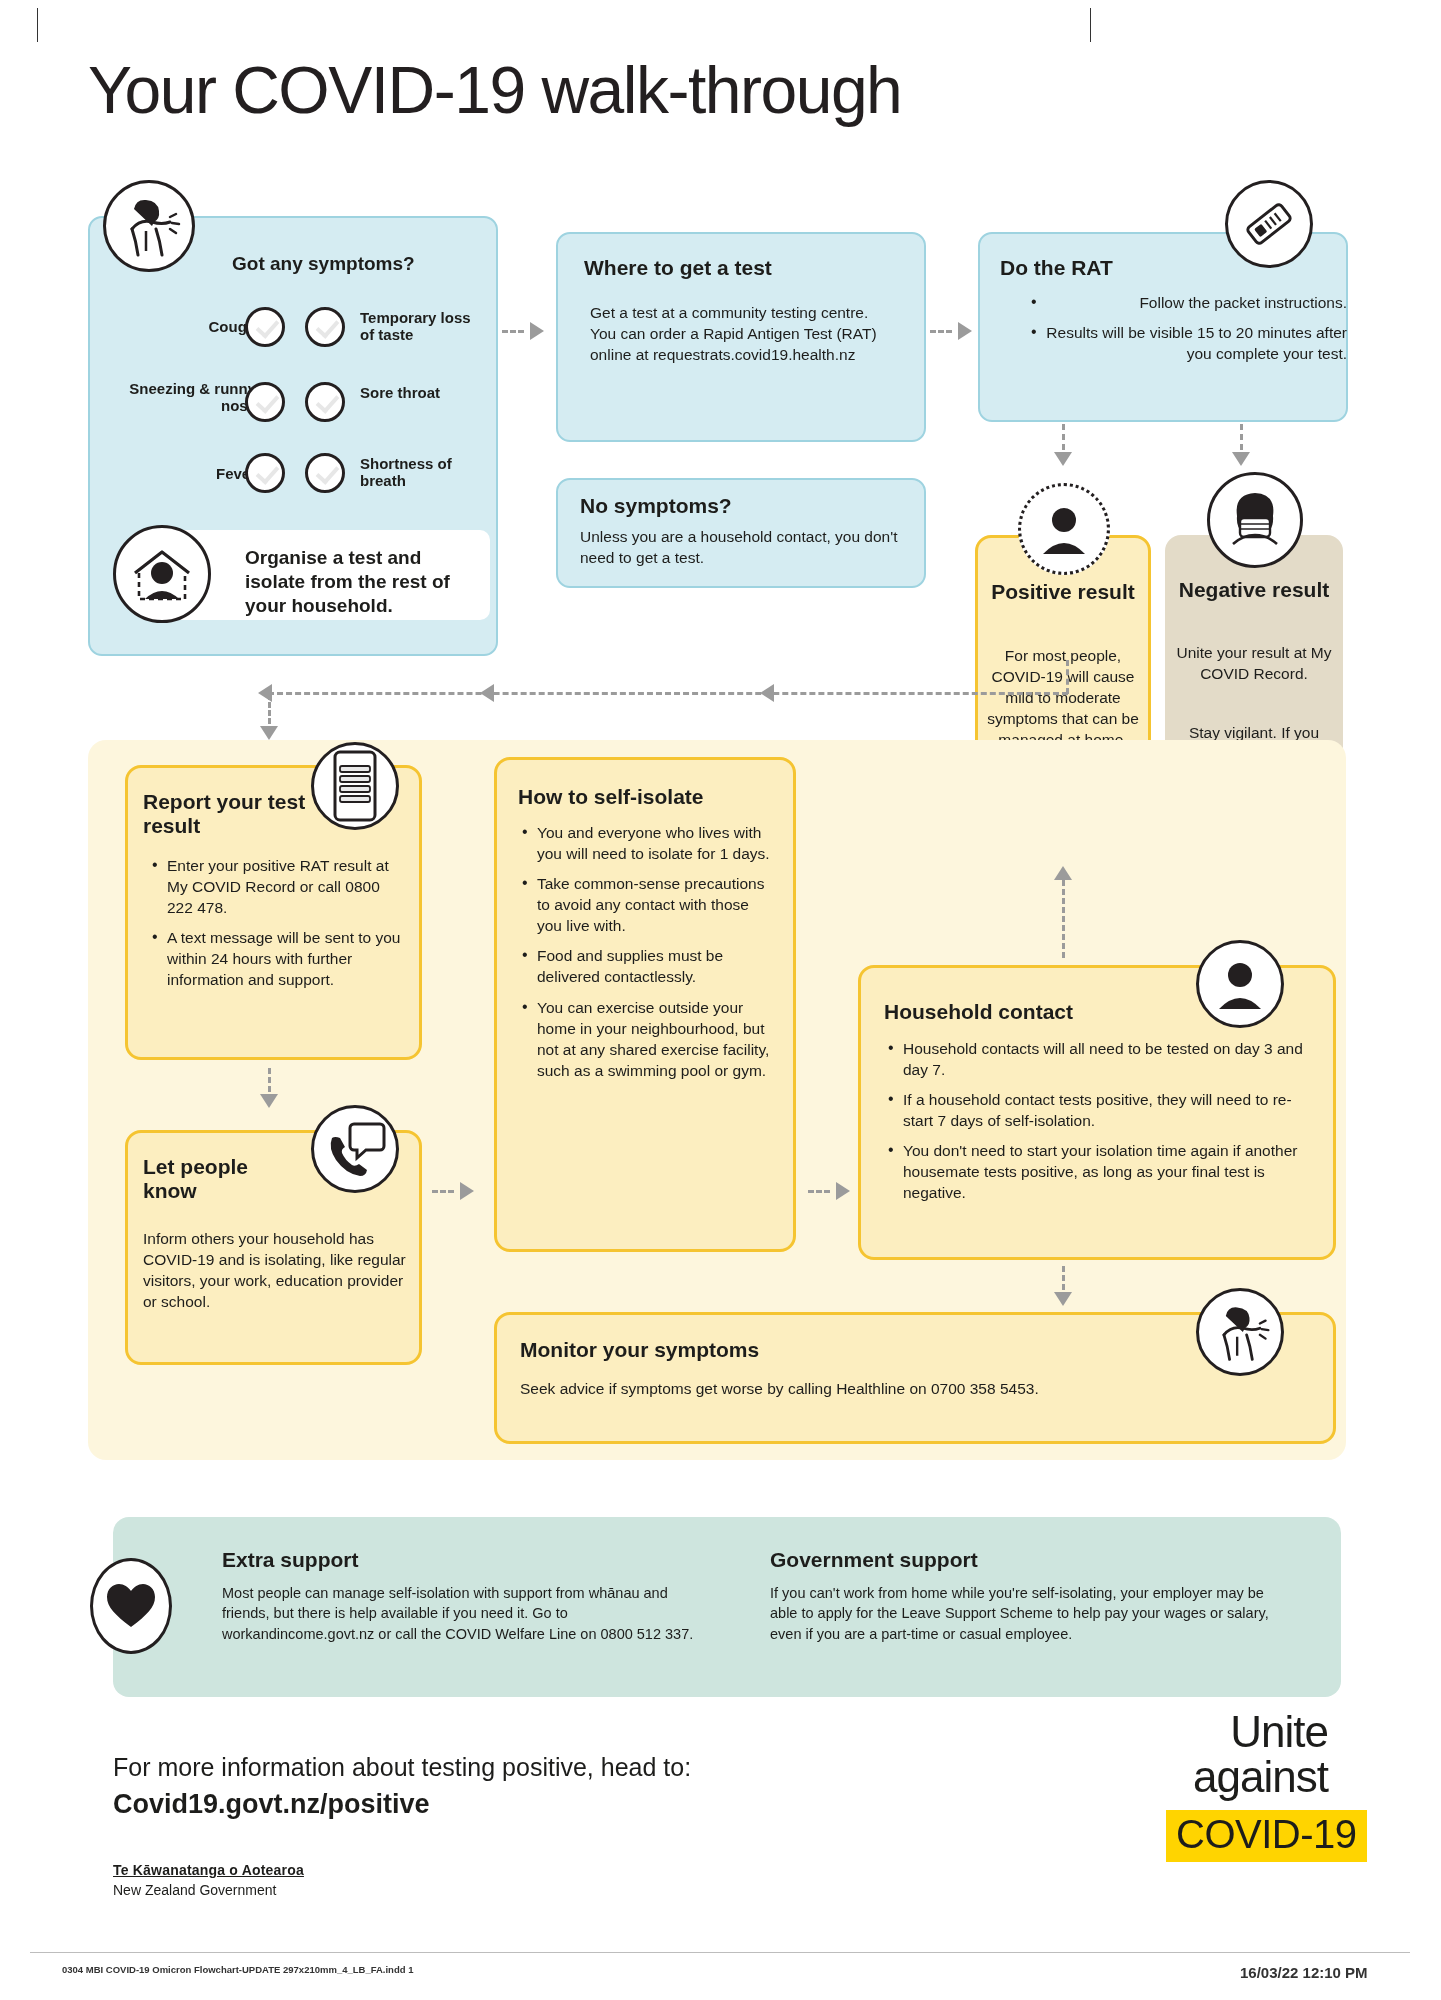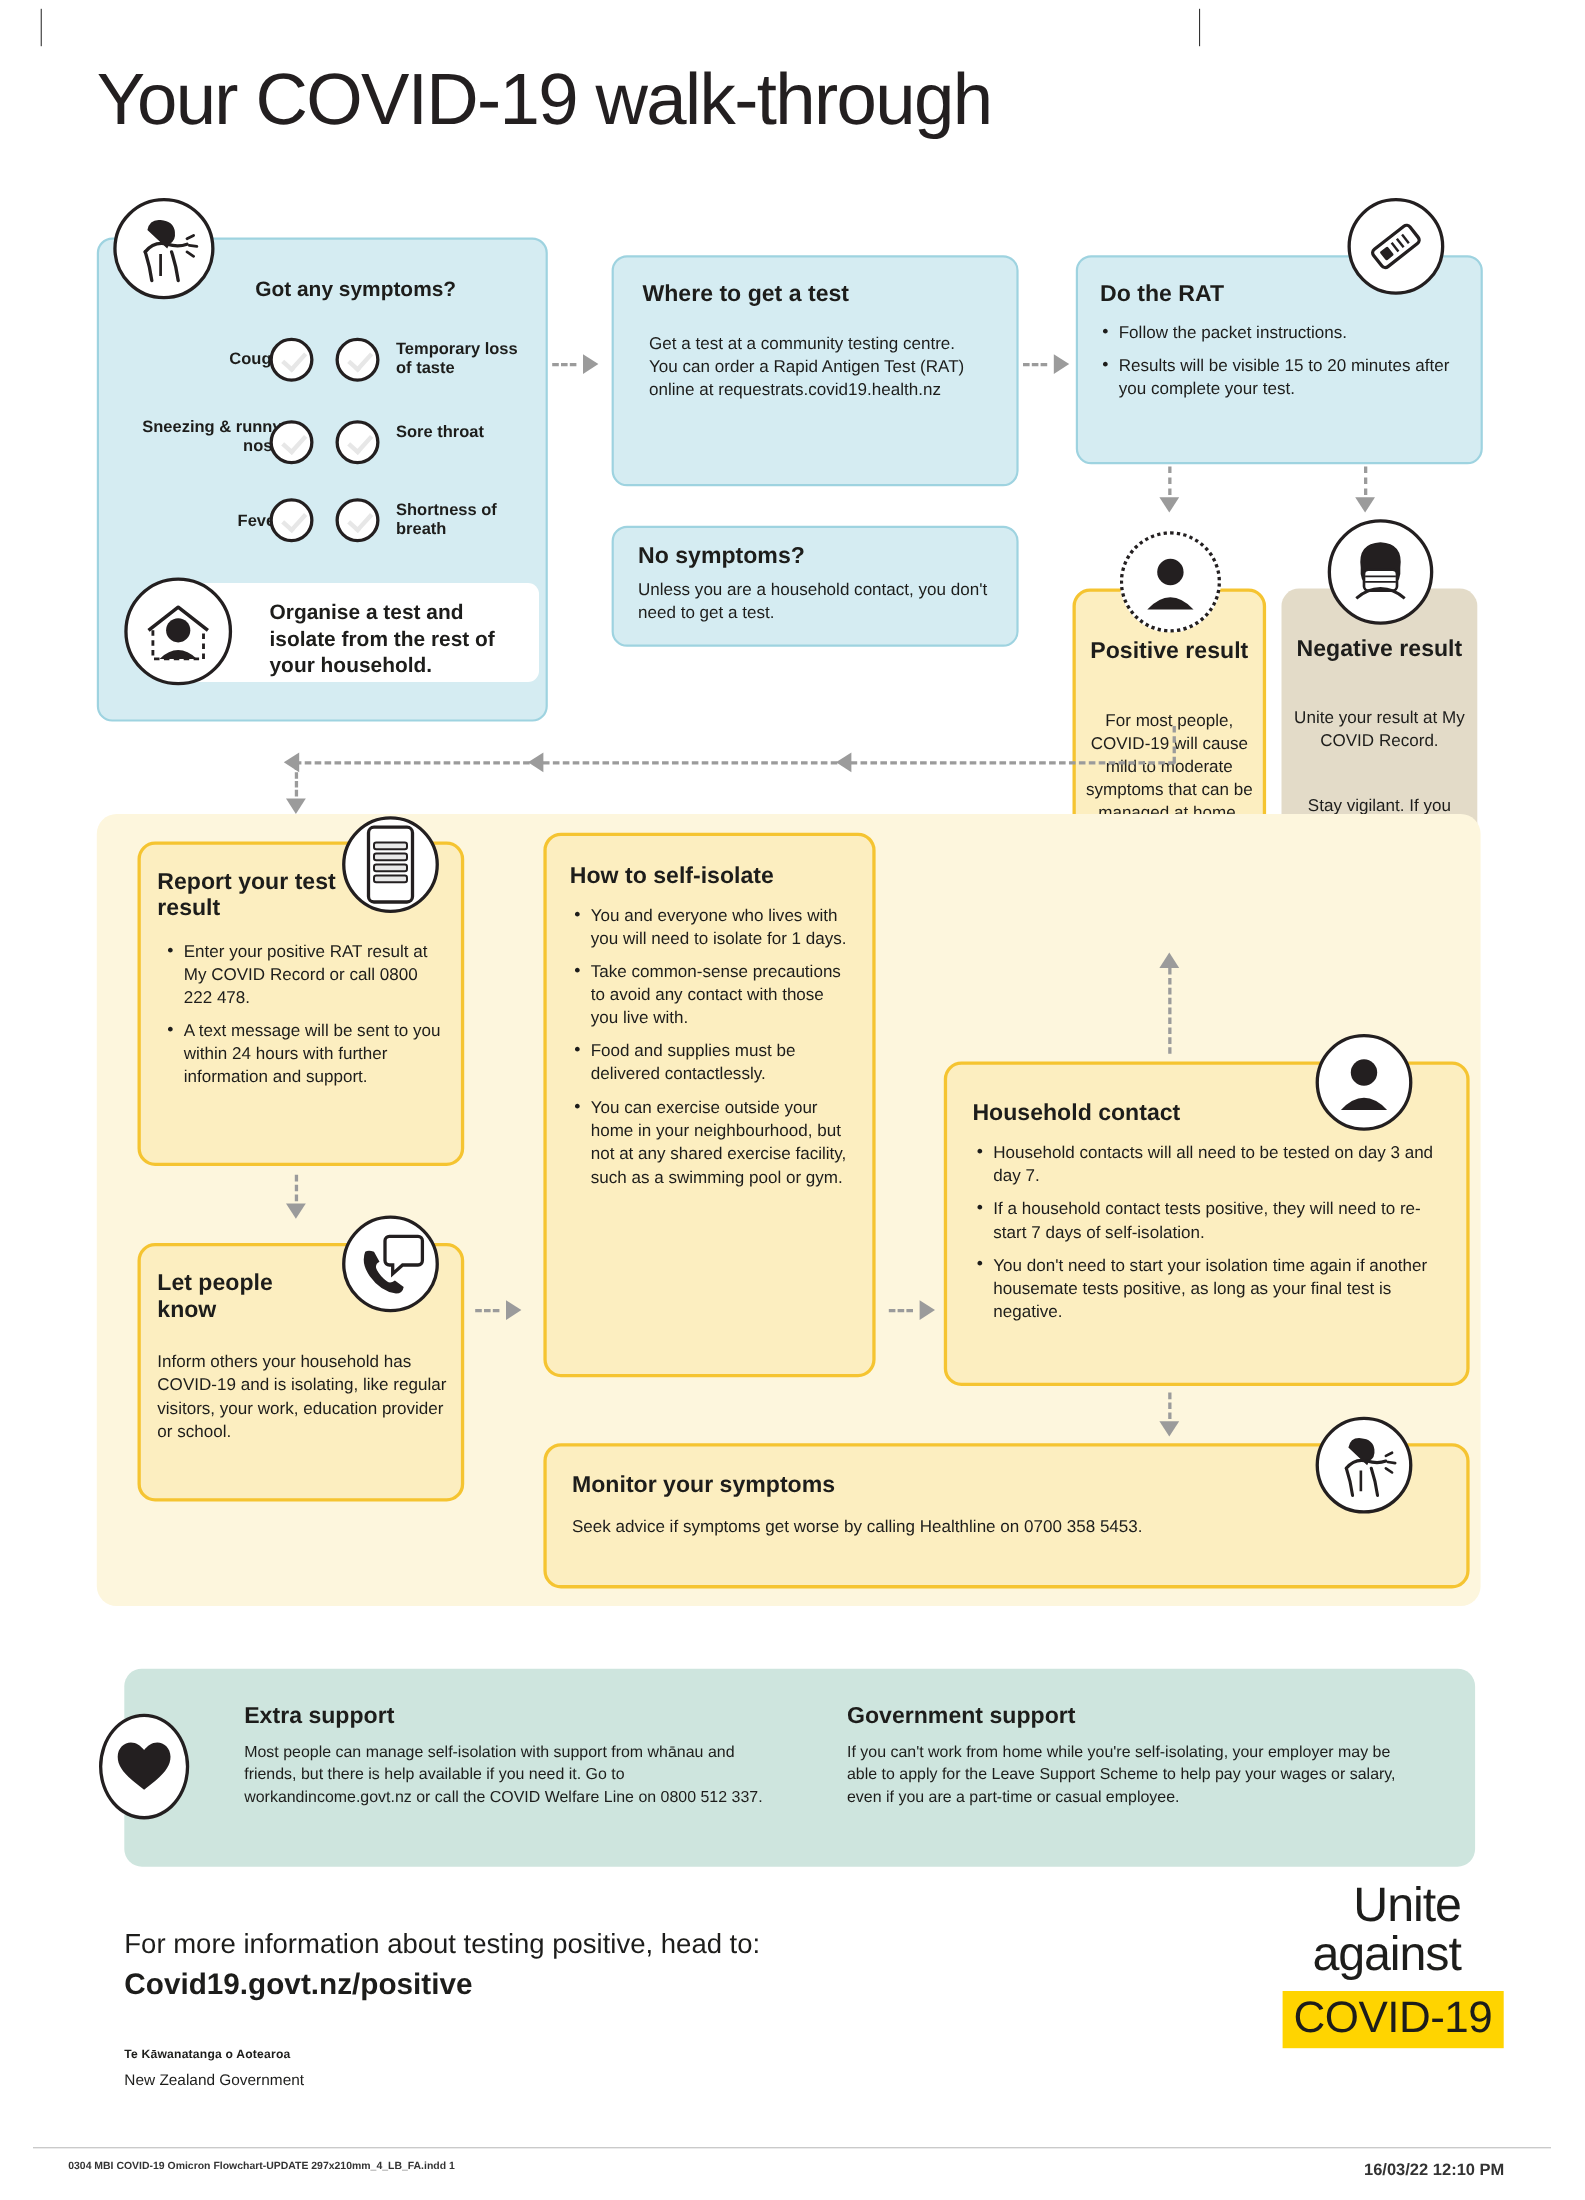--- a/index.html
+++ b/index.html
@@ -93,21 +93,21 @@
   }
   .tri-u {
     position: absolute; width: 0; height: 0;
     border-left: 9px solid transparent; border-right: 9px solid transparent;
     border-bottom: 14px solid #9b9b9b;
   }
 
   
   .foot-lead { position: absolute; font-size: 25px; }
   .foot-url { position: absolute; font-size: 27px; font-weight: bold; }
-  .govt-mi { position: absolute; font-size: 11px; font-weight: bold; letter-spacing: .2px;}
+  .govt-mi { position: absolute; font-size: 14px; font-weight: bold; letter-spacing: .2px; text-decoration: underline;}
   .govt-en { position: absolute; font-size: 14px; }
   .logo-unite {
     position: absolute; font-size: 44px; font-weight: 400;
     line-height: 0.92; text-align: right; letter-spacing: -1px;
   }
   .logo-covid {
     position: absolute; background: #ffd400; font-size: 40px;
     padding: 2px 10px 5px 10px; letter-spacing: -0.5px;
   }
   .print-left { position: absolute; font-size: 9.5px; font-weight: bold; color: #333; }
@@ -186,21 +186,21 @@
       <g transform="rotate(-38 35 35)">
         <rect x="14" y="25" width="42" height="20" rx="4" stroke="#231f20" stroke-width="3" fill="#fff"></rect>
         <rect x="20" y="30" width="9" height="10" rx="1.5" fill="#231f20"></rect>
         <line x1="34" y1="30" x2="34" y2="40" stroke="#231f20" stroke-width="2.2"></line>
         <line x1="40" y1="30" x2="40" y2="40" stroke="#231f20" stroke-width="2.2"></line>
         <line x1="46" y1="30" x2="46" y2="40" stroke="#231f20" stroke-width="2.2"></line>
       </g>
     </svg>
   </div>
   <div class="h-lg" style="position:absolute; left:1000px; top:256px;">Do the RAT</div>
-  <ul class="bul body-sm" style="position:absolute; left:1000px; top:292px; width:318px;">
+  <ul class="bul body-sm" style="position:absolute; left:1029px; top:292px; width:318px;text-align:right;">
     <li>Follow the packet instructions.</li>
     <li>Results will be visible 15 to 20 minutes after you complete your test.</li>
   </ul>
 
   <div class="dash-v" style="left:1062px; top:424px; height:26px;"></div>
   <div class="tri-d" style="left:1054px; top:452px;"></div>
   <div class="dash-v" style="left:1240px; top:424px; height:26px;"></div>
   <div class="tri-d" style="left:1232px; top:452px;"></div>
 
   <div class="yellow-box" style="position:absolute; left:975px; top:535px; width:176px; height:320px;"></div>

